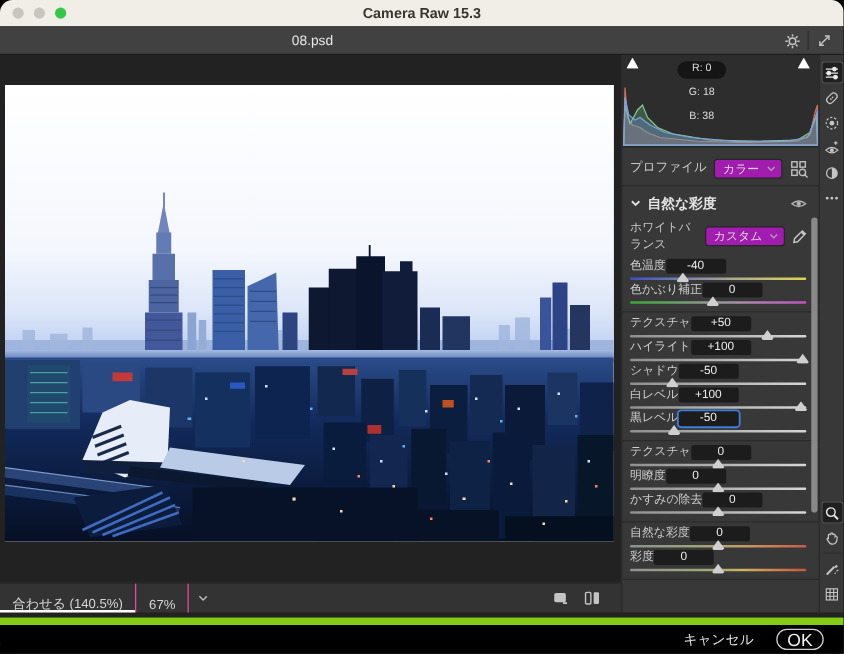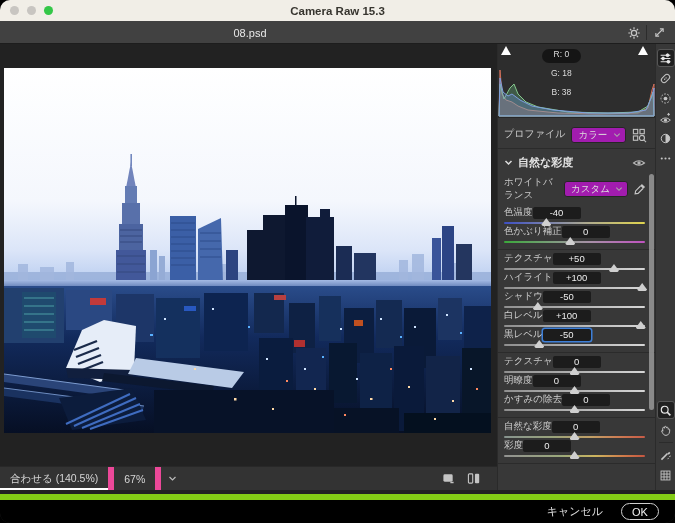--- a/index.html
+++ b/index.html
@@ -27,21 +27,21 @@
   .tab-icons .ibtn { width:24px; height:23px; display:flex; align-items:center; justify-content:center; }
   .tab-divider { width:1px; height:15px; background:#2c2c2c; }
 
   
   .viewport { position:absolute; left:0; top:44px; width:497px; bottom:33px; background:#222; }
   .photo { position:absolute; left:4px; top:24px; width:487px; height:365px; background:#fff; }
 
   
   .zoombar { position:absolute; left:0; right:0; bottom:0; height:24px; background:#333;
     border-top:1px solid #282828; display:flex; align-items:stretch; font-size:10.5px; color:#d6d6d6; }
-  .ztab { display:flex; align-items:center; padding:0 10px; border-right:6px solid #ec4899; position:relative; }
+  .ztab { display:flex; align-items:flex-end; padding:0 10px; border-right:1px solid #ec4899; position:relative; }
   .ztab.active::after { content:""; position:absolute; left:0; right:0; bottom:0; height:2px; background:#fff; }
   .zchev { display:flex; align-items:center; padding:0 7px; }
   .view-icons { position:absolute; right:16px; top:0; bottom:0; display:flex; align-items:center; gap:12px; }
 
   
   .panel { position:absolute; left:497px; top:44px; width:158px; bottom:33px;
     background:#383838; border-left:1px solid #2a2a2a; color:#c9c9c9; }
   .histogram { position:relative; height:74px; background:#2d2d2d; border-bottom:1px solid #272727; }
   .clip-tri { position:absolute; top:2px; width:10px; height:9px; background:#fff;
     clip-path:polygon(50% 0,100% 100%,0 100%); }
@@ -90,21 +90,21 @@
   .tool.selected { background:#202020; box-shadow:0 0 0 1px #565656 inset; }
   .tools-top { padding-top:3px; }
   .tools-bottom { position:absolute; bottom:4px; left:0; right:0; }
   .tool-sep { width:14px; height:1px; background:#2b2b2b; margin:3px auto; }
 
   
   .bottombar { position:absolute; left:0; right:0; bottom:0; height:29px; background:#000000;
     border-top:6px solid #84cc16; display:flex; align-items:center; justify-content:flex-end; }
   .btn-cancel { font-size:11px; color:#e0e0e0; margin-right:18px; }
   .btn-ok { width:38px; height:17px; border:1px solid #cfcfcf; border-radius:9px; color:#f0f0f0;
-    font-size:11px; display:flex; align-items:center; justify-content:center; margin-right:16px;
+    font-size:14px; display:flex; align-items:center; justify-content:center; margin-right:16px;
     background:transparent; }
 
   svg.icon { display:block; }
 </style>
 </head>
 <body>
 
 <div class="window">
 
   <div class="titlebar">

